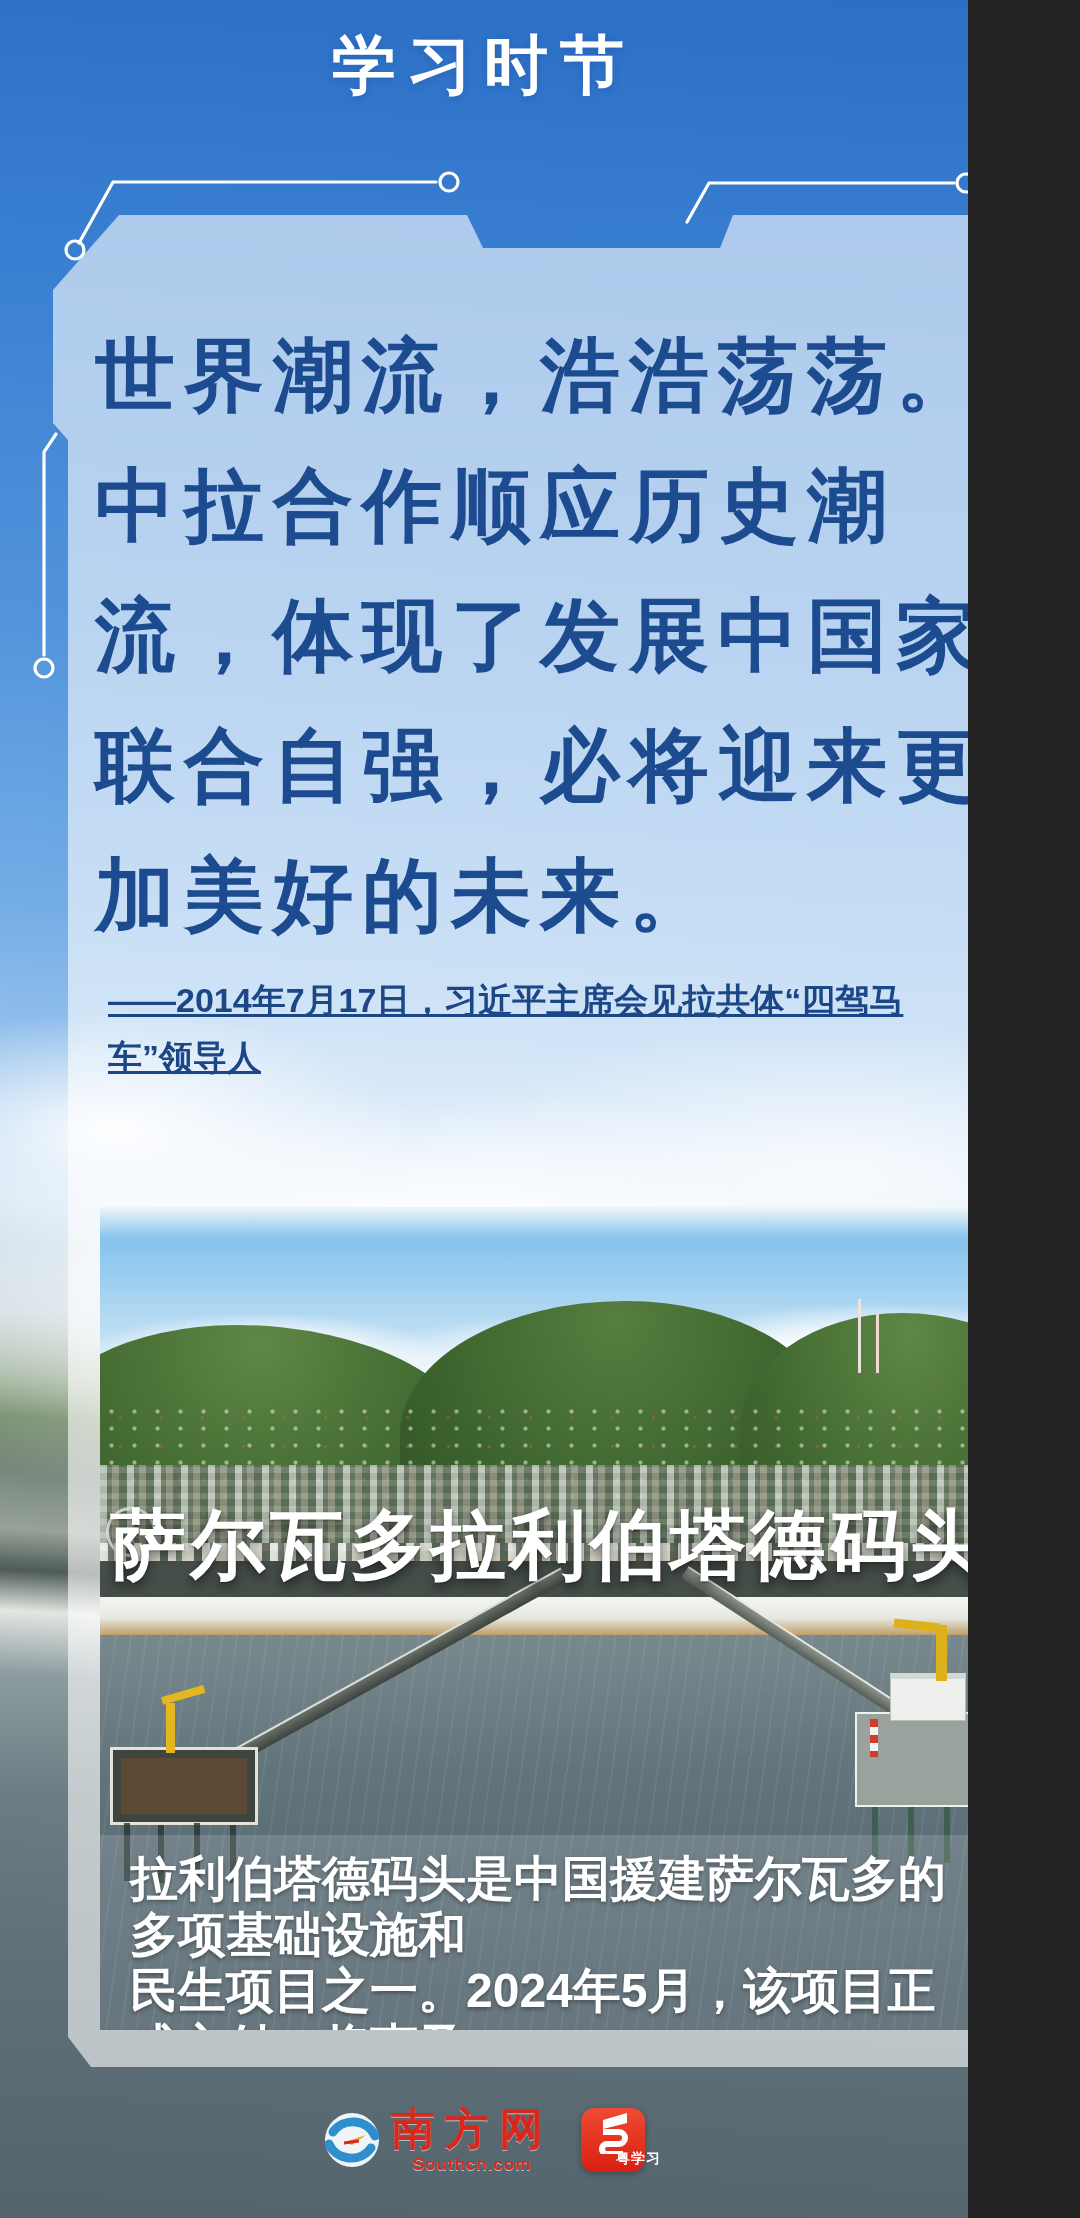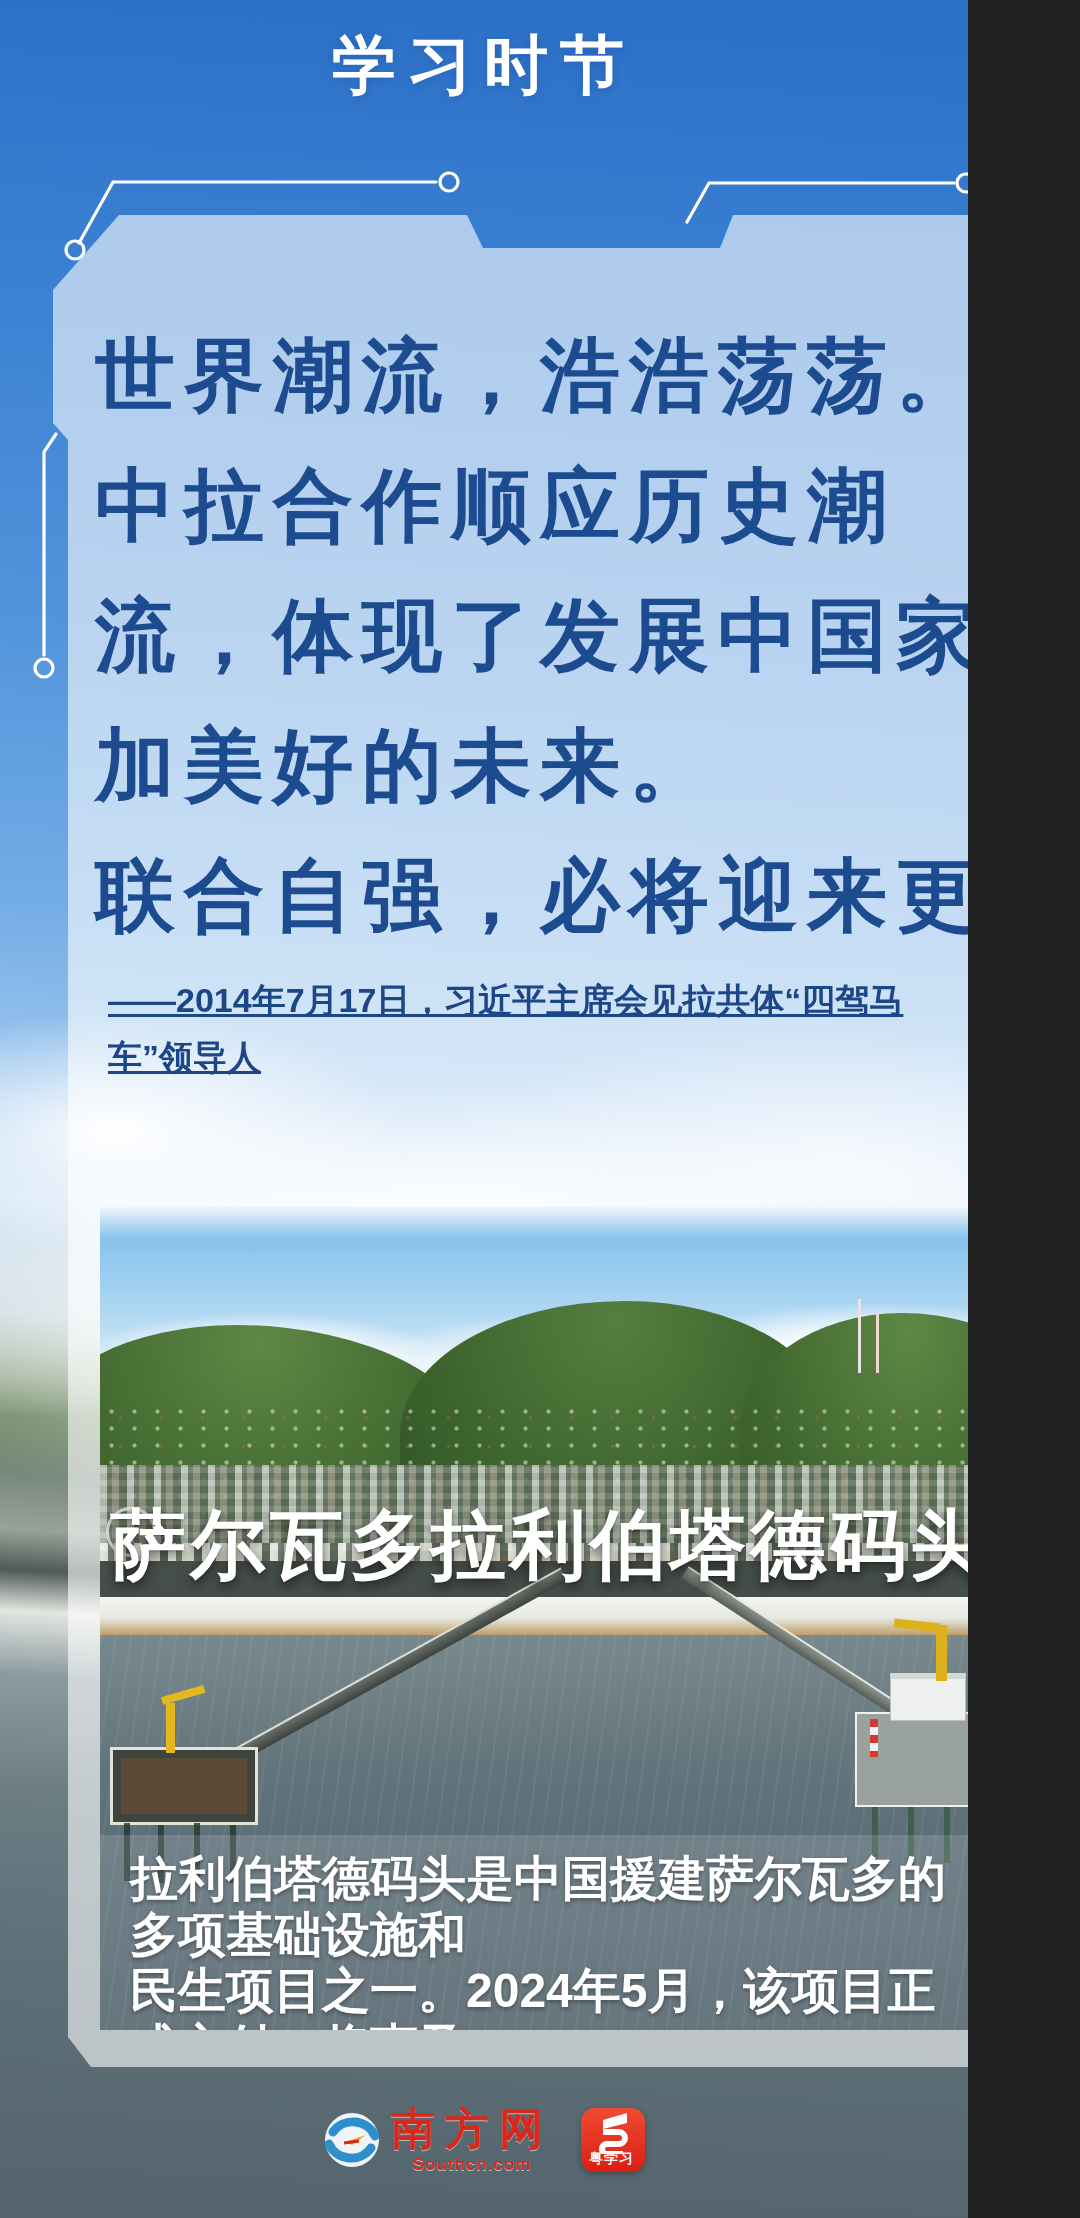--- a/index.html
+++ b/index.html
@@ -128,21 +128,21 @@
     display:flex;align-items:center;justify-content:center;gap:28px;}
   .southcn{display:flex;align-items:center;gap:10px;}
   .sc-text{display:flex;flex-direction:column;align-items:center;line-height:1;}
   .sc-cn{font-family:"Liberation Serif","DejaVu Serif",serif;font-size:44px;font-weight:900;
     color:#d8281c;letter-spacing:10px;text-shadow:0 1px 0 rgba(255,255,255,.55);}
   .sc-en{margin-top:4px;font-size:17px;font-weight:800;color:#d8281c;letter-spacing:1px;
     text-shadow:0 1px 0 rgba(255,255,255,.6);}
   .yxx{position:relative;width:64px;height:64px;border-radius:14px;
     background:linear-gradient(180deg,#ef4b33 0%,#d91f12 100%);
     box-shadow:0 2px 6px rgba(0,0,0,.3);}
-  .yxx-label{position:absolute;left:8px;bottom:4px;width:100%;text-align:left;
+  .yxx-label{position:absolute;left:16px;bottom:4px;width:100%;text-align:right;
     color:#ffffff;font-size:14px;font-weight:800;letter-spacing:1px;}
 </style>
 </head>
 <body>
 
 <div class="poster">
 
   <div class="bg"></div>
 
   <div class="brand">学习时节</div>
@@ -159,22 +159,22 @@
     <circle cx="1049" cy="642" r="9"></circle>
     <circle cx="1032" cy="976" r="9"></circle>
   </svg>
 
   <div class="card"></div>
 
   <div class="quote">
     <div class="quote-line">世界潮流，浩浩荡荡。</div>
     <div class="quote-line">中拉合作顺应历史潮</div>
     <div class="quote-line">流，体现了发展中国家</div>
+    <div class="quote-line">联合自强，必将迎来更</div>
     <div class="quote-line">加美好的未来。</div>
-    <div class="quote-line">联合自强，必将迎来更</div>
   </div>
 
   <div class="attribution">
     <div>——2014年7月17日，习近平主席会见拉共体“四驾马车”领导人</div>
   </div>
 
   <div class="photo">
     <div class="ph-sky"></div>
     <div class="ph-clouds"></div>
     <div class="hill h0"></div>

